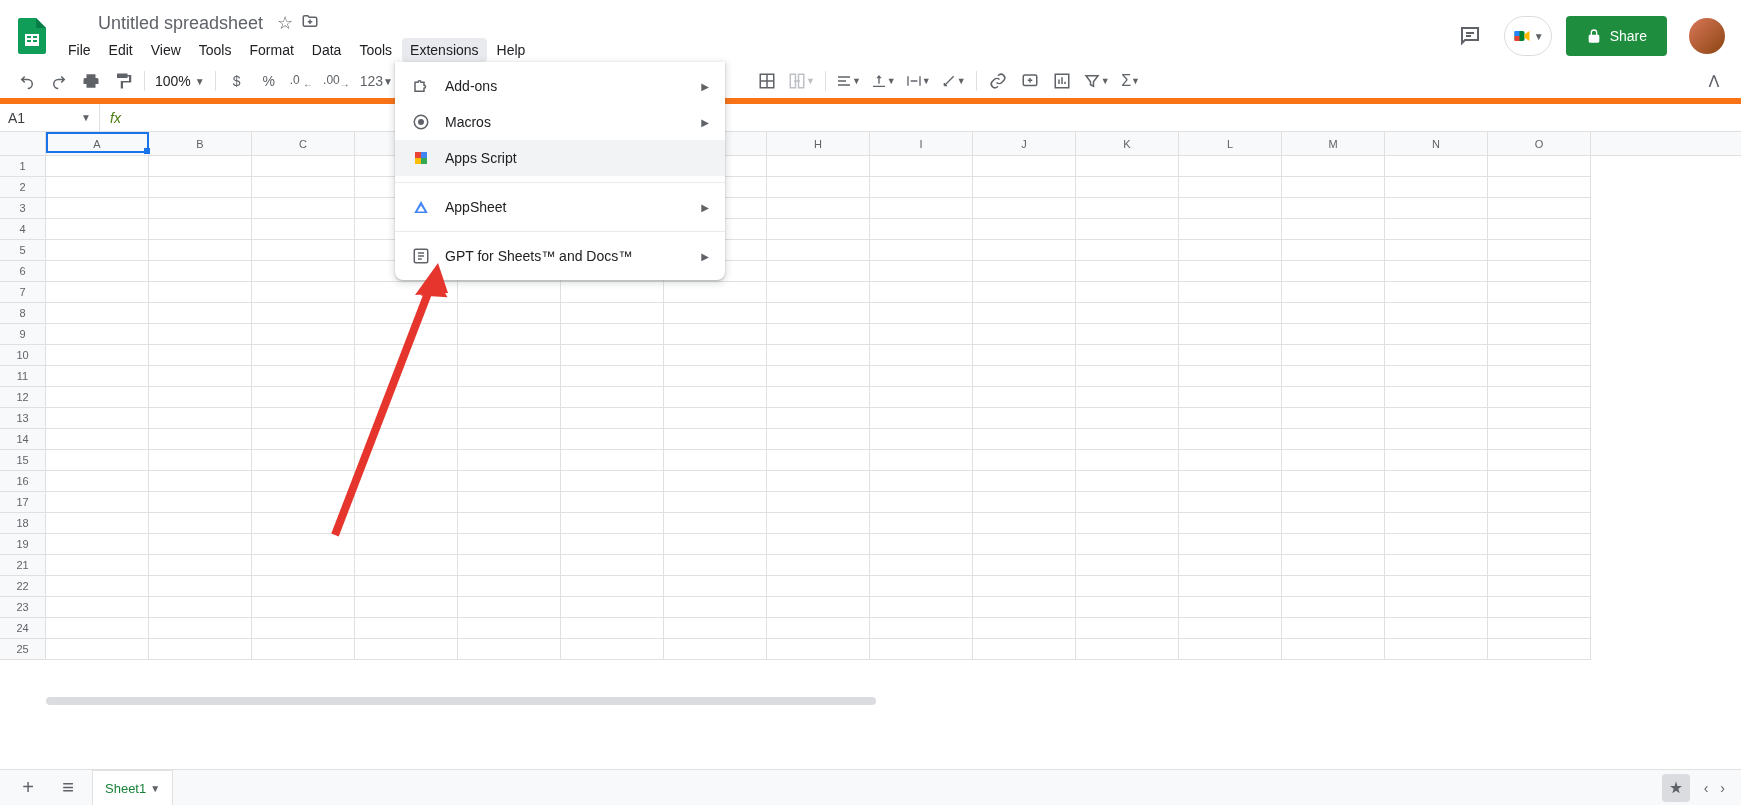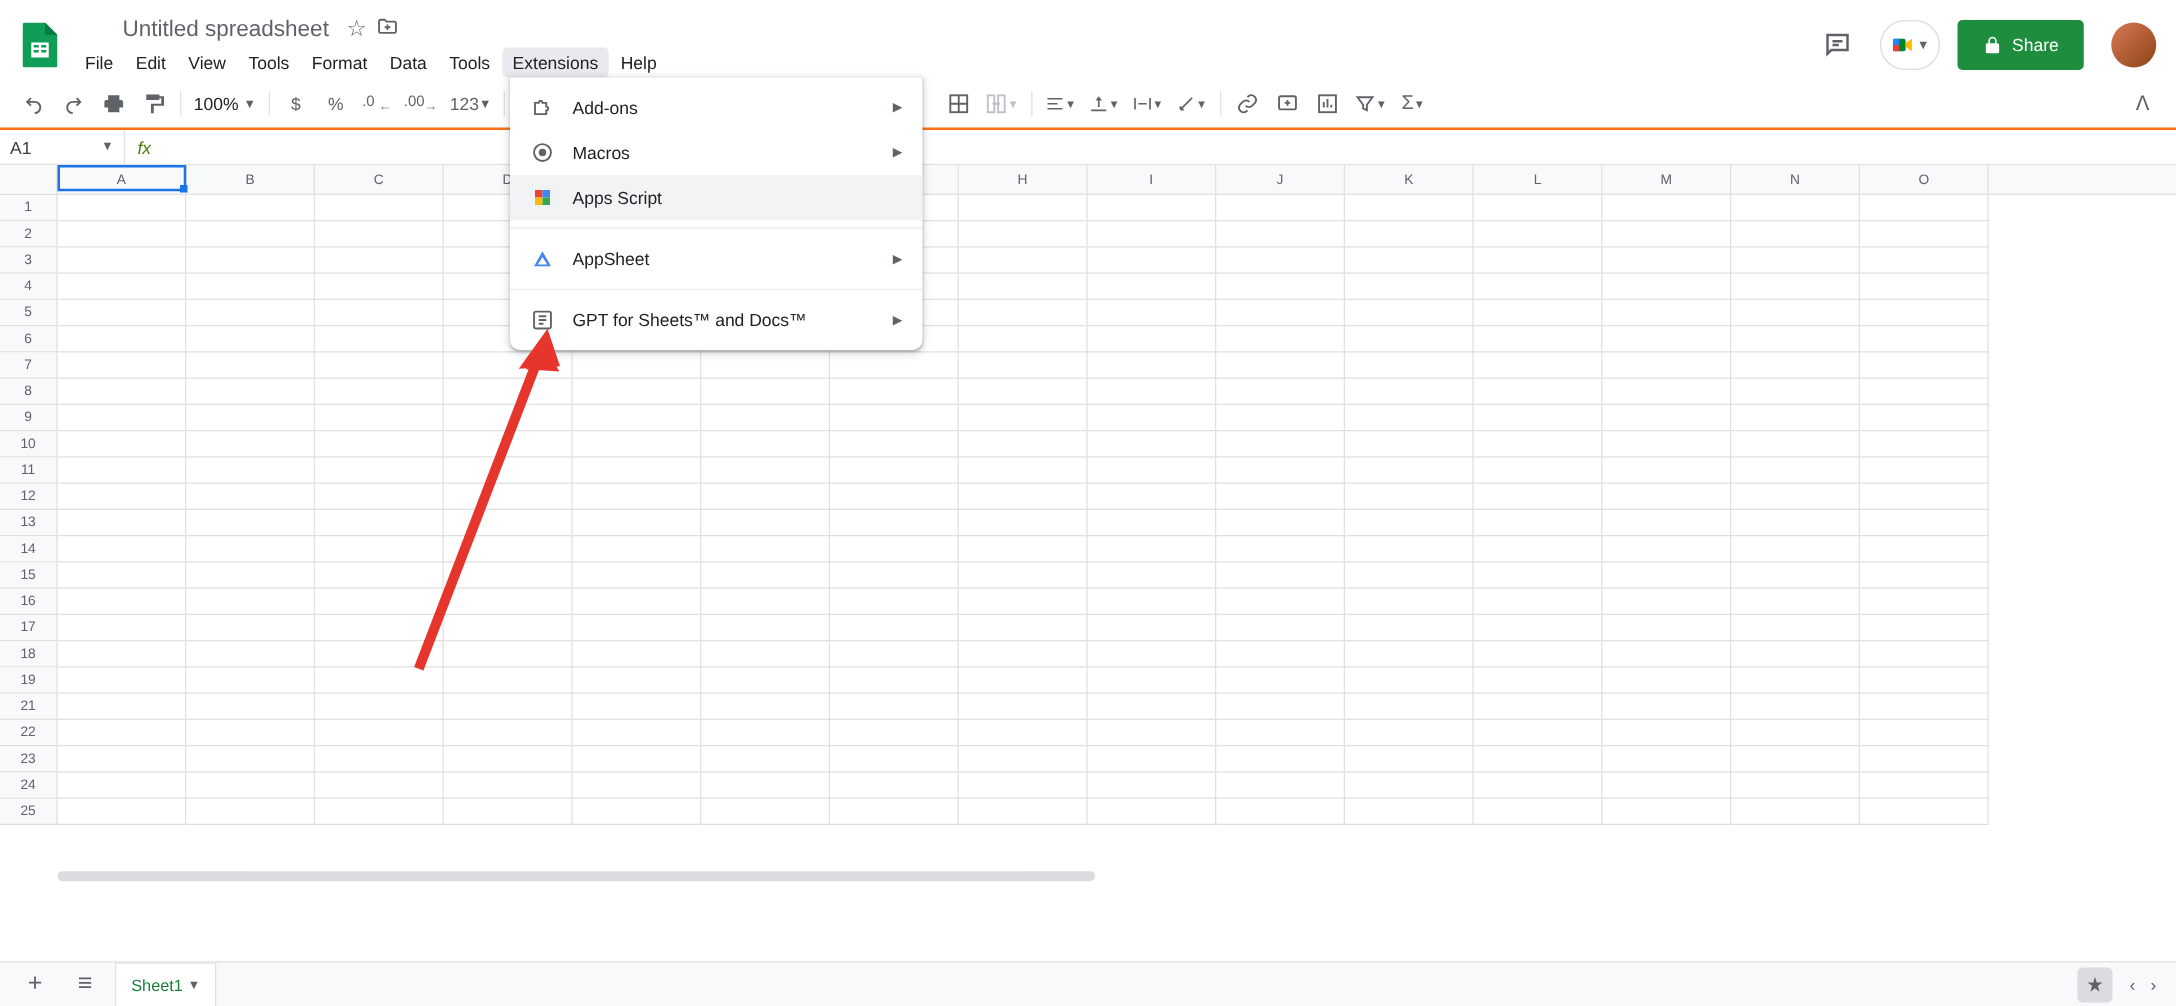--- a/index.html
+++ b/index.html
@@ -15,21 +15,21 @@
   .menus { display:flex; gap:2px; font-size:14px; color:#202124; padding-top:2px; }
   .menu-item { padding:4px 8px; border-radius:4px; cursor:pointer; }
   .menu-item.active { background:#e8eaed; }
   .right-actions { display:flex; align-items:center; gap:14px; }
   .comment-btn { width:40px;height:40px;display:flex;align-items:center;justify-content:center;color:#5f6368;cursor:pointer;}
   .meet-btn { width:48px;height:40px;border:1px solid #dadce0;border-radius:20px;display:flex;align-items:center;justify-content:center;cursor:pointer;gap:2px;}
   .share-btn { background:#1e8e3e;color:#fff;height:40px;border-radius:4px;display:flex;align-items:center;gap:8px;padding:0 20px;font-weight:500;font-size:14px;cursor:pointer;}
   .avatar { width:36px;height:36px;border-radius:50%;background:linear-gradient(135deg,#d97757,#8b4513);margin-left:8px;}
 
   
-  .toolbar { height:40px; border-bottom:2px solid #f97316; display:flex; align-items:center; padding:0 12px; gap:2px; position:relative;}
+  .toolbar { height:40px; border-bottom:6px solid #f97316; display:flex; align-items:center; padding:0 12px; gap:2px; position:relative;}
   .tb-btn { min-width:30px; height:30px; display:flex; align-items:center; justify-content:center; color:#5f6368; font-size:14px; cursor:pointer; border-radius:2px; padding:0 4px;}
   .tb-sep { width:1px; height:20px; background:#e0e0e0; margin:0 4px;}
   .zoom { font-size:14px; color:#202124; padding:0 4px; display:flex; align-items:center; gap:4px;}
   .tb-right-collapse { margin-left:auto; width:30px; height:30px; display:flex; align-items:center; justify-content:center; color:#5f6368; cursor:pointer;}
 
   
   .formula-row { height:28px; border-bottom:1px solid #e0e0e0; display:flex; align-items:center; }
   .name-box { width:100px; height:28px; display:flex; align-items:center; justify-content:space-between; padding:0 8px; font-size:14px; color:#3c4043; border-right:1px solid #e0e0e0;}
   .fx { font-style:italic; color:#4d7c0f; font-size:14px; padding:0 10px;}
   .formula-input { flex:1; height:100%; border:none; outline:none; font-size:14px; padding:0 4px;}
@@ -40,21 +40,21 @@
   .corner { width:46px; border-right:1px solid #e0e0e0; background:#f8f9fa;}
   .col-h { width:103px; border-right:1px solid #e0e0e0; text-align:center; font-size:11px; color:#5f6368; line-height:24px;}
   .rows { position:relative;}
   .row { display:flex; height:21px;}
   .row-h { width:46px; border-right:1px solid #e0e0e0; border-bottom:1px solid #e0e0e0; background:#f8f9fa; text-align:center; font-size:11px; color:#5f6368; line-height:21px;}
   .cell { width:103px; border-right:1px solid #e0e0e0; border-bottom:1px solid #e0e0e0; }
   .selected-cell { position:absolute; left:46px; top:0; width:103px; height:21px; border:2px solid #1a73e8; pointer-events:none;}
   .sel-handle { position:absolute; right:-3px; bottom:-3px; width:6px; height:6px; background:#1a73e8;}
 
   
-  .dropdown { position:absolute; left:408px; top:62px; width:330px; background:#fff; border-radius:0 0 8px 8px; box-shadow:0 2px 6px 2px rgba(60,64,67,.15),0 1px 2px rgba(60,64,67,.3); padding:6px 0; z-index:100;}
+  .dropdown { position:absolute; left:395px; top:62px; width:330px; background:#fff; border-radius:0 0 8px 8px; box-shadow:0 2px 6px 2px rgba(60,64,67,.15),0 1px 2px rgba(60,64,67,.3); padding:6px 0; z-index:100;}
   .dd-item { height:36px; display:flex; align-items:center; padding:0 16px; font-size:14px; color:#202124; cursor:pointer; position:relative;}
   .dd-item:hover, .dd-item.hovered { background:#f1f3f4;}
   .dd-icon { width:20px; margin-right:14px; display:flex; align-items:center; justify-content:center;}
   .dd-arrow { position:absolute; right:16px; color:#5f6368; font-size:10px;}
   .dd-sep { height:1px; background:#e8eaed; margin:6px 0;}
 
   
   .arrow-svg { position:absolute; left:320px; top:255px; z-index:200; pointer-events:none;}
 
   

